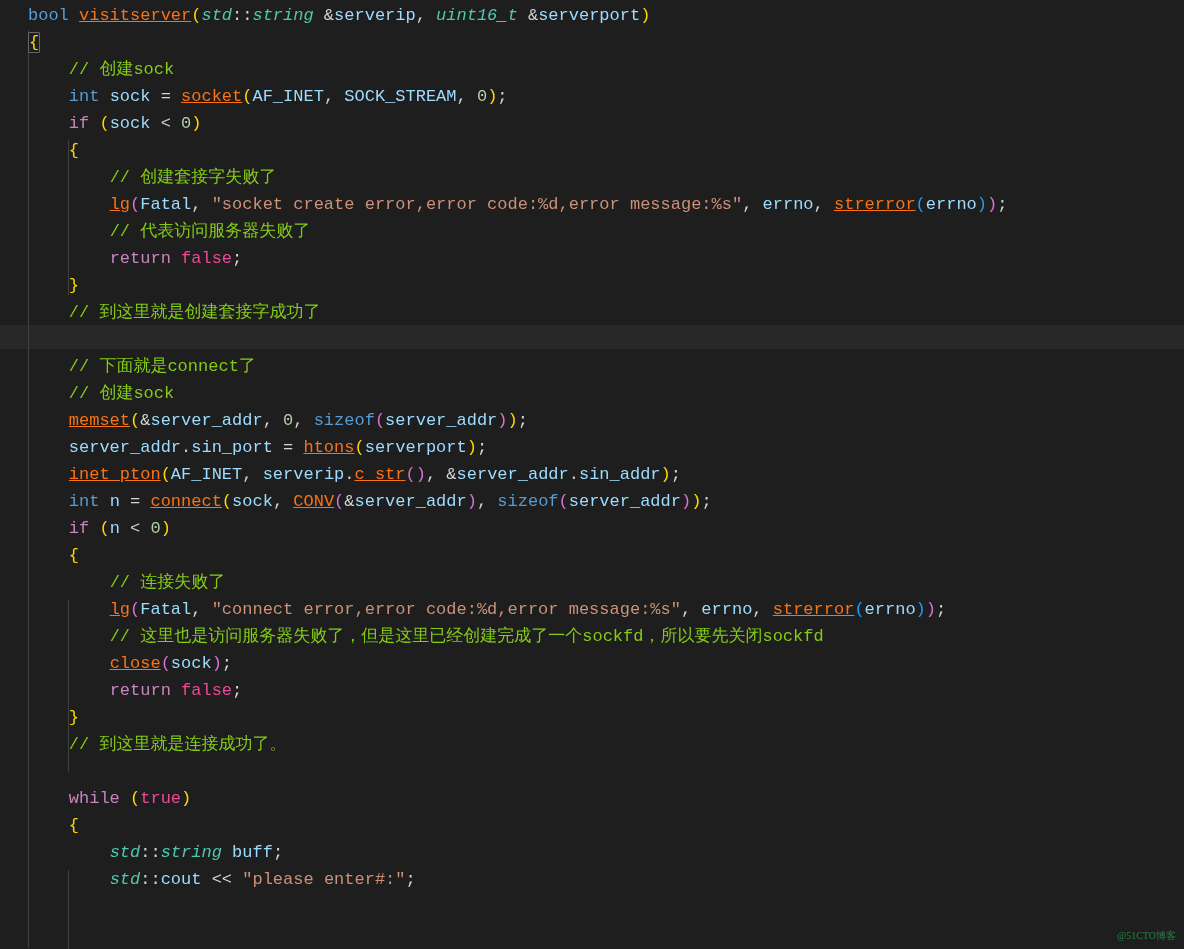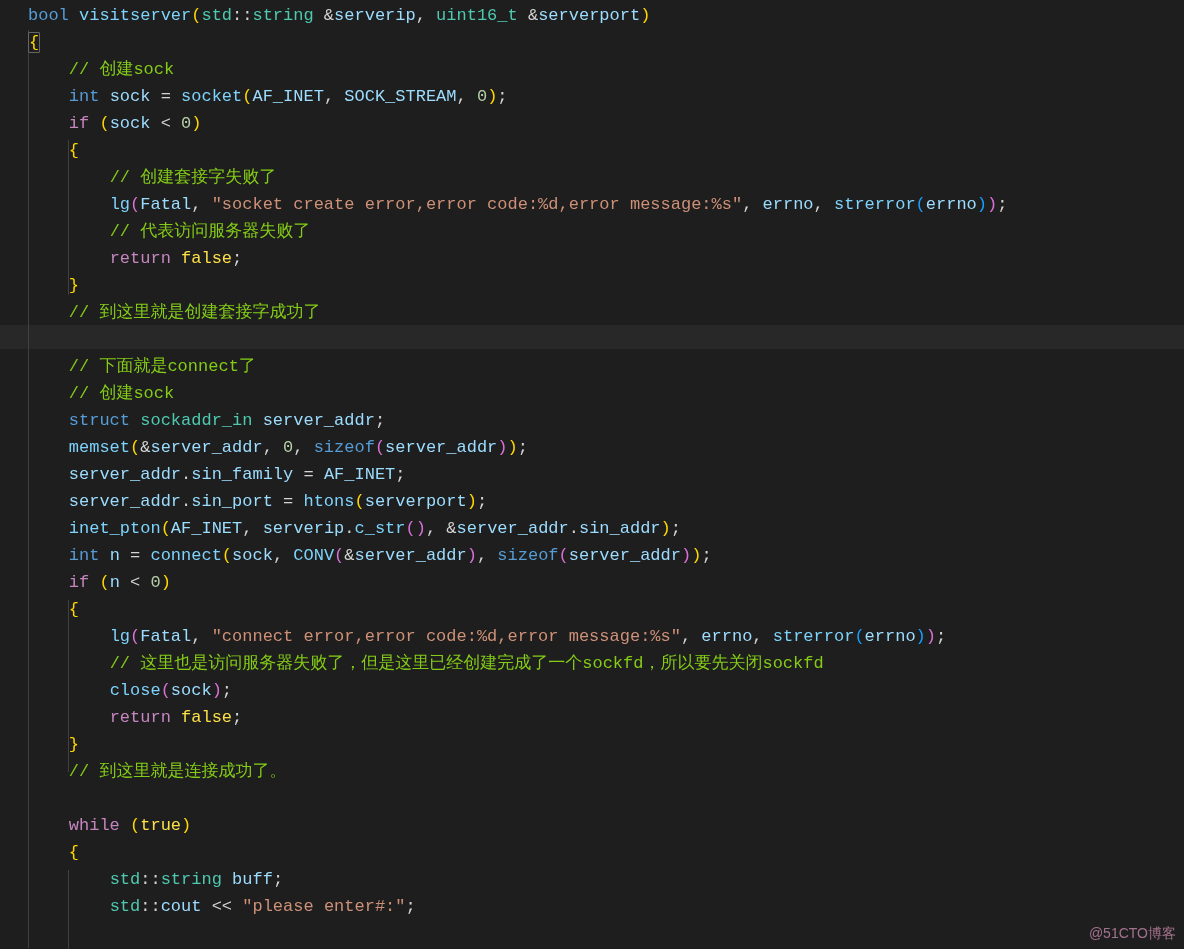--- a/index.html
+++ b/index.html
@@ -53,38 +53,38 @@
   
   .brace-hl {
     border: 1px solid #666;
     color: #ffd700;
     border-radius: 1px;
     padding: 0 0px;
   }
   
   .kw   { color: #569cd6; }      
   .ctl  { color: #c586c0; }      
-  .fn   { color: #7dd3fc; }      
+  .fn   { color: #f97316; text-decoration: underline; }      
   .var  { color: #9cdcfe; }      
-  .typ  { color: #4ec9b0; }      
+  .typ  { color: #4ec9b0; font-style: italic; }      
   .str  { color: #ce9178; }      
   .num  { color: #b5cea8; }      
   .com  { color: #84cc16; }      
   .op   { color: #d4d4d4; }
   .gold { color: #ffd700; }      
   .pk   { color: #da70d6; }      
   .bl   { color: #179fff; }      
-  .con  { color: #fde047; }      
+  .con  { color: #ec4899; }      
   .watermark {
     position: absolute;
     right: 8px;
     bottom: 6px;
-    color: #f9a8d4;
-    font-size: 14px;
-    font-family: Liberation Sans, sans-serif;
+    color: #22c55e;
+    font-size: 10px;
+    font-family: Liberation Serif, serif;
     z-index: 3;
     opacity: .6;
   }
 </style>
 </head>
 <body>
 
 <div class="editor">
   <div class="ruler"></div>
 
@@ -102,28 +102,27 @@
       <div class="line"><span class="op">    </span><span class="gold">{</span></div>
       <div class="line"><span class="op">        </span><span class="com">// 创建套接字失败了</span></div>
       <div class="line"><span class="op">        </span><span class="fn">lg</span><span class="pk">(</span><span class="var">Fatal</span><span class="op">, </span><span class="str">"socket create error,error code:%d,error message:%s"</span><span class="op">, </span><span class="var">errno</span><span class="op">, </span><span class="fn">strerror</span><span class="bl">(</span><span class="var">errno</span><span class="bl">)</span><span class="pk">)</span><span class="op">;</span></div>
       <div class="line"><span class="op">        </span><span class="com">// 代表访问服务器失败了</span></div>
       <div class="line"><span class="op">        </span><span class="ctl">return</span><span class="op"> </span><span class="con">false</span><span class="op">;</span></div>
       <div class="line"><span class="op">    </span><span class="gold">}</span></div>
       <div class="line"><span class="op">    </span><span class="com">// 到这里就是创建套接字成功了</span></div>
       <div class="line"> </div>
       <div class="line"><span class="op">    </span><span class="com">// 下面就是connect了</span></div>
       <div class="line"><span class="op">    </span><span class="com">// 创建sock</span></div>
-      <div class="line"><span class="op">    </span><span class="kw">struct</span><span class="op"> </span><span class="typ">sockaddr_in</span><span class="op"> </span><span class="var">server_addr</span><span class="op">;</span></div>
       <div class="line"><span class="op">    </span><span class="fn">memset</span><span class="gold">(</span><span class="op">&amp;</span><span class="var">server_addr</span><span class="op">, </span><span class="num">0</span><span class="op">, </span><span class="kw">sizeof</span><span class="pk">(</span><span class="var">server_addr</span><span class="pk">)</span><span class="gold">)</span><span class="op">;</span></div>
-      <div class="line"><span class="op">    </span><span class="var">server_addr</span><span class="op">.</span><span class="var">sin_family</span><span class="op"> = </span><span class="var">AF_INET</span><span class="op">;</span></div>
       <div class="line"><span class="op">    </span><span class="var">server_addr</span><span class="op">.</span><span class="var">sin_port</span><span class="op"> = </span><span class="fn">htons</span><span class="gold">(</span><span class="var">serverport</span><span class="gold">)</span><span class="op">;</span></div>
       <div class="line"><span class="op">    </span><span class="fn">inet_pton</span><span class="gold">(</span><span class="var">AF_INET</span><span class="op">, </span><span class="var">serverip</span><span class="op">.</span><span class="fn">c_str</span><span class="pk">(</span><span class="pk">)</span><span class="op">, &amp;</span><span class="var">server_addr</span><span class="op">.</span><span class="var">sin_addr</span><span class="gold">)</span><span class="op">;</span></div>
       <div class="line"><span class="op">    </span><span class="kw">int</span><span class="op"> </span><span class="var">n</span><span class="op"> = </span><span class="fn">connect</span><span class="gold">(</span><span class="var">sock</span><span class="op">, </span><span class="fn">CONV</span><span class="pk">(</span><span class="op">&amp;</span><span class="var">server_addr</span><span class="pk">)</span><span class="op">, </span><span class="kw">sizeof</span><span class="pk">(</span><span class="var">server_addr</span><span class="pk">)</span><span class="gold">)</span><span class="op">;</span></div>
       <div class="line"><span class="op">    </span><span class="ctl">if</span><span class="op"> </span><span class="gold">(</span><span class="var">n</span><span class="op"> &lt; </span><span class="num">0</span><span class="gold">)</span></div>
       <div class="line"><span class="op">    </span><span class="gold">{</span></div>
+      <div class="line"><span class="op">        </span><span class="com">// 连接失败了</span></div>
       <div class="line"><span class="op">        </span><span class="fn">lg</span><span class="pk">(</span><span class="var">Fatal</span><span class="op">, </span><span class="str">"connect error,error code:%d,error message:%s"</span><span class="op">, </span><span class="var">errno</span><span class="op">, </span><span class="fn">strerror</span><span class="bl">(</span><span class="var">errno</span><span class="bl">)</span><span class="pk">)</span><span class="op">;</span></div>
       <div class="line"><span class="op">        </span><span class="com">// 这里也是访问服务器失败了，但是这里已经创建完成了一个sockfd，所以要先关闭sockfd</span></div>
       <div class="line"><span class="op">        </span><span class="fn">close</span><span class="pk">(</span><span class="var">sock</span><span class="pk">)</span><span class="op">;</span></div>
       <div class="line"><span class="op">        </span><span class="ctl">return</span><span class="op"> </span><span class="con">false</span><span class="op">;</span></div>
       <div class="line"><span class="op">    </span><span class="gold">}</span></div>
       <div class="line"><span class="op">    </span><span class="com">// 到这里就是连接成功了。</span></div>
       <div class="line"><span class="op">    </span></div>
       <div class="line"><span class="op">    </span><span class="ctl">while</span><span class="op"> </span><span class="gold">(</span><span class="con">true</span><span class="gold">)</span></div>
       <div class="line"><span class="op">    </span><span class="gold">{</span></div>
       <div class="line"><span class="op">        </span><span class="typ">std</span><span class="op">::</span><span class="typ">string</span><span class="op"> </span><span class="var">buff</span><span class="op">;</span></div>

